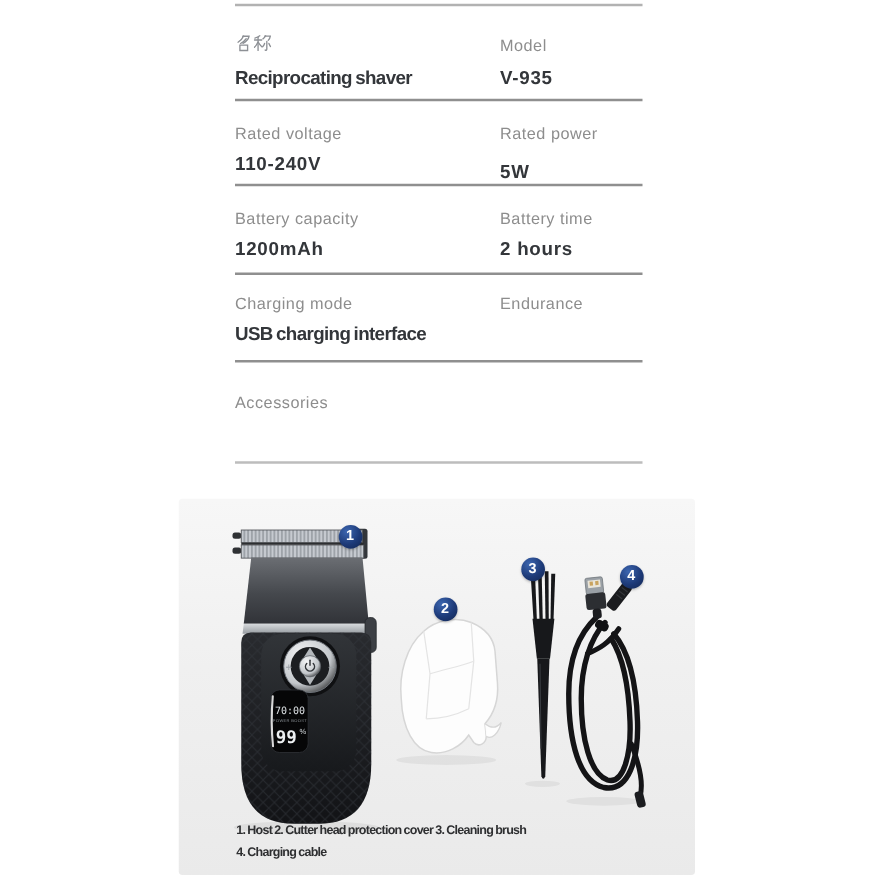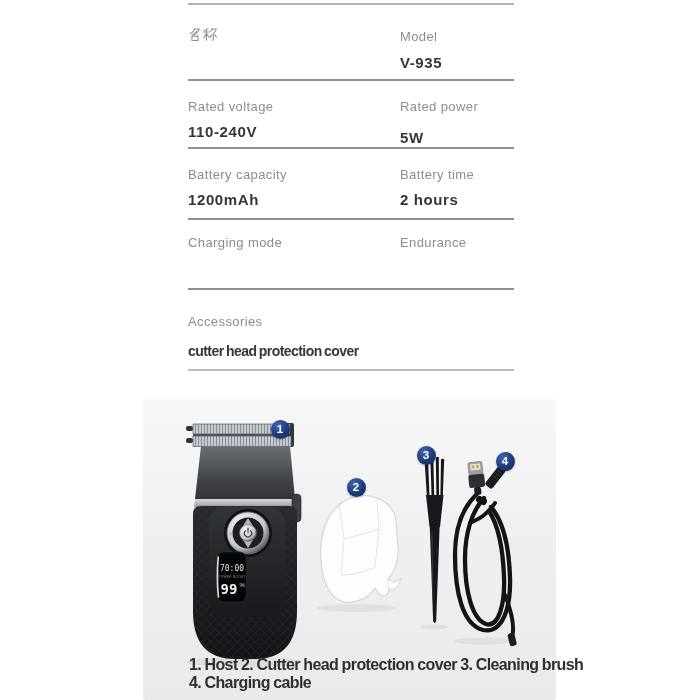--- a/index.html
+++ b/index.html
@@ -20,21 +20,21 @@
   .visually-hidden{position:absolute;width:1px;height:1px;overflow:hidden;clip:rect(0 0 0 0);white-space:nowrap;}
   .cjk-label{position:absolute;left:188px;top:28px;display:flex;gap:1px;}
   
   .panel{position:absolute;left:143px;top:399px;width:413px;height:301px;border-radius:3px;
          background:linear-gradient(180deg,#f7f7f7 0%,#f0f0f0 45%,#eaeaea 100%);}
   .panel svg{position:absolute;left:0;top:0;}
   .badge{position:absolute;width:19px;height:19px;border-radius:50%;
          background:radial-gradient(circle at 35% 28%,#3c66b0 0%,#1d3a78 55%,#122550 100%);
          color:#fff;font-size:11.5px;font-weight:700;display:flex;align-items:center;justify-content:center;
          box-shadow:0 1px 2px rgba(0,0,0,.25);}
-  .caption{position:absolute;left:189px;font-size:16px;font-weight:700;color:#2e2f31;
+  .caption{position:absolute;left:189px;font-size:10px;font-weight:700;color:#2e2f31;
            letter-spacing:-.6px;word-spacing:-.5px;line-height:18px;white-space:nowrap;}
 </style>
 </head>
 <body>
 
 <div class="page">
 
   <div class="hr top" style="top:3px"></div>
   <div class="hr row" style="top:79px"></div>
   <div class="hr row" style="top:147px"></div>
@@ -61,37 +61,38 @@
         <path d="M3.9 6.2 C4.7 7.7 5.7 9 6.9 10"></path>
         <path d="M10.2 0.7 C9.7 1.7 8.9 2.6 7.9 3.3"></path>
         <path d="M9.3 1 H14.2 C14 2.4 13.4 3.6 12.4 4.6"></path>
         <path d="M11.2 5.4 V12.1 C11.2 13 10.7 13.3 9.8 12.9"></path>
         <path d="M9.3 7.2 C8.9 8.3 8.3 9.3 7.6 10.1"></path>
         <path d="M13 7.2 C13.4 8.3 13.9 9.2 14.4 9.9"></path>
       </g>
     </svg>
   </div>
   <div class="lab col-r" style="top:29px">Model</div>
+  <div class="val tight col-l" style="top:54px">Reciprocating shaver</div>
   <div class="val wide col-r" style="top:54px">V-935</div>
 
   <div class="lab col-l" style="top:99px">Rated voltage</div>
   <div class="lab col-r" style="top:99px">Rated power</div>
   <div class="val wide col-l" style="top:123px">110-240V</div>
   <div class="val wide col-r" style="top:129px">5W</div>
 
   <div class="lab col-l" style="top:167px">Battery capacity</div>
   <div class="lab col-r" style="top:167px">Battery time</div>
   <div class="val wide col-l" style="top:191px">1200mAh</div>
   <div class="val wide col-r" style="top:191px">2 hours</div>
 
   <div class="lab col-l" style="top:235px">Charging mode</div>
   <div class="lab col-r" style="top:235px">Endurance</div>
+  <div class="val tight col-l" style="top:259px">USB charging interface</div>
 
   <div class="lab col-l" style="top:314px">Accessories</div>
-  <div class="acc-val" style="top:342px">cutter head protection cover</div>
 
   <div class="panel">
     <svg width="413" height="301" viewBox="0 0 413 301">
       <defs>
         <linearGradient id="headGrad" x1="0" y1="0" x2="0" y2="1">
           <stop offset="0" stop-color="#6b6e73"></stop>
             <stop offset=".55" stop-color="#45484d"></stop>
             <stop offset="1" stop-color="#313338"></stop>
         </linearGradient>
         <linearGradient id="bandGrad" x1="0" y1="0" x2="0" y2="1">

